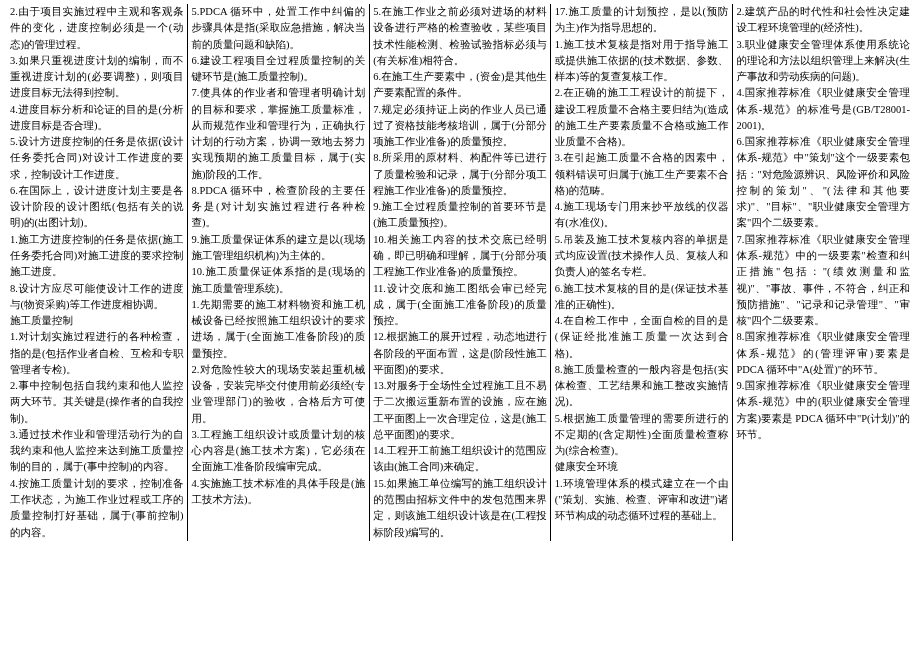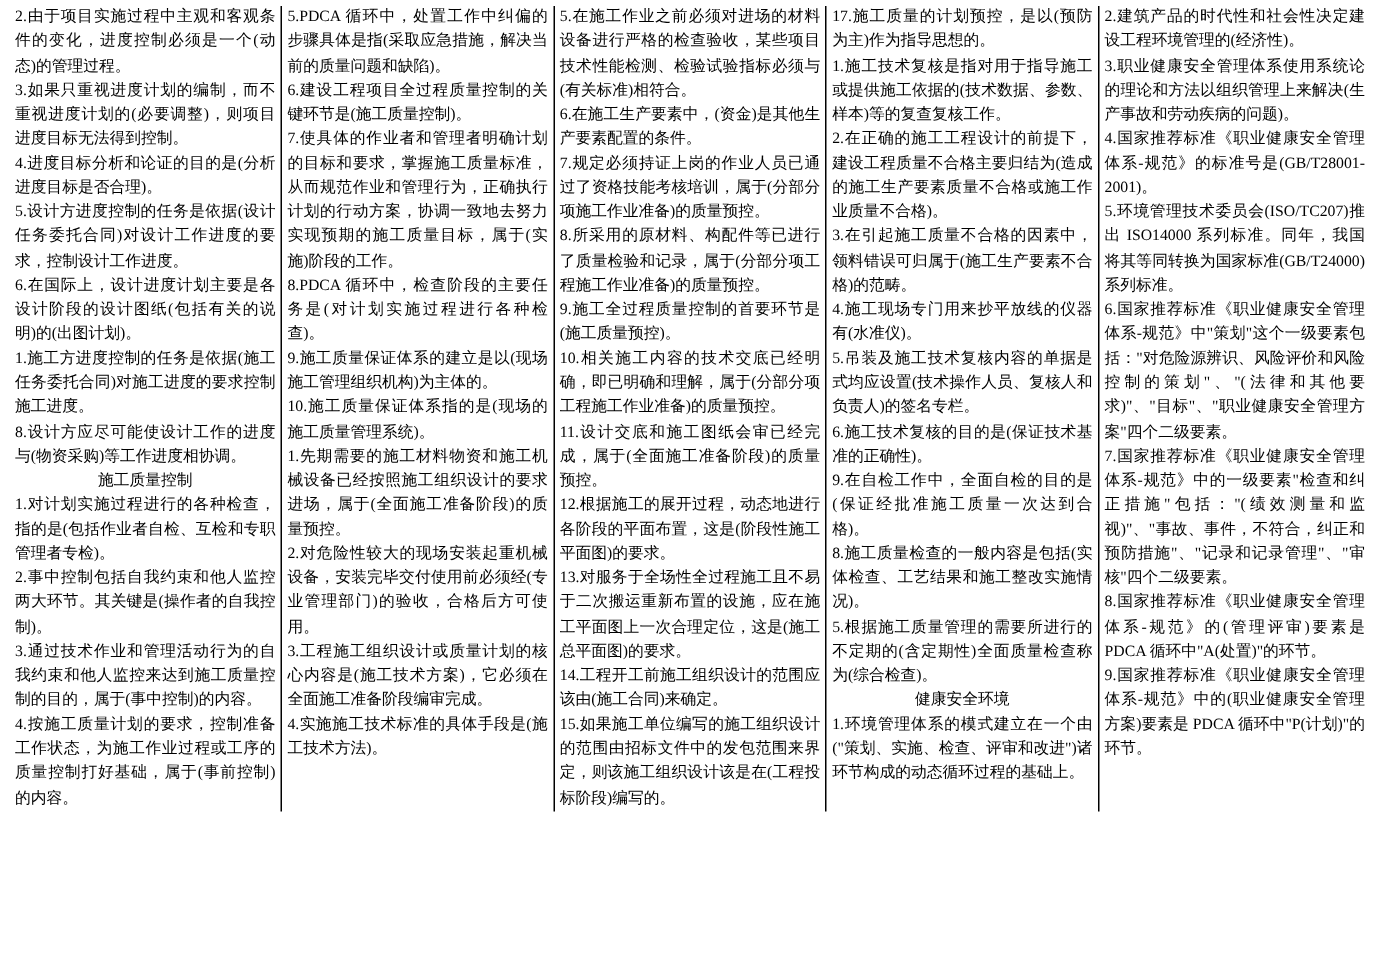--- a/index.html
+++ b/index.html
@@ -18,21 +18,21 @@
     column-gap: 0;
     column-rule: 1px solid #000;
   }
   .item {
     break-inside: avoid-column;
     padding: 0 4px;
     text-align: justify;
     text-justify: inter-ideograph;
   }
   .heading {
-    text-align: center;
+    text-align: left;
     font-weight: normal;
     padding: 0 4px;
   }
 </style>
 </head>
 <body>
 
 <div class="columns">
 
 <div class="item">2.由于项目实施过程中主观和客观条件的变化，进度控制必须是一个(动态)的管理过程。</div>
@@ -70,28 +70,27 @@
 <div class="item">13.对服务于全场性全过程施工且不易于二次搬运重新布置的设施，应在施工平面图上一次合理定位，这是(施工总平面图)的要求。</div>
 <div class="item">14.工程开工前施工组织设计的范围应该由(施工合同)来确定。</div>
 <div class="item">15.如果施工单位编写的施工组织设计的范围由招标文件中的发包范围来界定，则该施工组织设计该是在(工程投标阶段)编写的。</div>
 <div class="item">17.施工质量的计划预控，是以(预防为主)作为指导思想的。</div>
 <div class="item">1.施工技术复核是指对用于指导施工或提供施工依据的(技术数据、参数、样本)等的复查复核工作。</div>
 <div class="item">2.在正确的施工工程设计的前提下，建设工程质量不合格主要归结为(造成的施工生产要素质量不合格或施工作业质量不合格)。</div>
 <div class="item">3.在引起施工质量不合格的因素中，领料错误可归属于(施工生产要素不合格)的范畴。</div>
 <div class="item">4.施工现场专门用来抄平放线的仪器有(水准仪)。</div>
 <div class="item">5.吊装及施工技术复核内容的单据是式均应设置(技术操作人员、复核人和负责人)的签名专栏。</div>
 <div class="item">6.施工技术复核的目的是(保证技术基准的正确性)。</div>
-<div class="item">9.在自检工作中，全面自检的目的是(保证经批准施工质量一次达到合格)。</div>
+<div class="item">4.在自检工作中，全面自检的目的是(保证经批准施工质量一次达到合格)。</div>
 <div class="item">8.施工质量检查的一般内容是包括(实体检查、工艺结果和施工整改实施情况)。</div>
 <div class="item">5.根据施工质量管理的需要所进行的不定期的(含定期性)全面质量检查称为(综合检查)。</div>
 
 <div class="heading">健康安全环境</div>
 <div class="item">1.环境管理体系的模式建立在一个由("策划、实施、检查、评审和改进")诸环节构成的动态循环过程的基础上。</div>
 <div class="item">2.建筑产品的时代性和社会性决定建设工程环境管理的(经济性)。</div>
 <div class="item">3.职业健康安全管理体系使用系统论的理论和方法以组织管理上来解决(生产事故和劳动疾病的问题)。</div>
 <div class="item">4.国家推荐标准《职业健康安全管理体系-规范》的标准号是(GB/T28001-2001)。</div>
-<div class="item">5.环境管理技术委员会(ISO/TC207)推出 ISO14000 系列标准。同年，我国将其等同转换为国家标准(GB/T24000)系列标准。</div>
 <div class="item">6.国家推荐标准《职业健康安全管理体系-规范》中"策划"这个一级要素包括："对危险源辨识、风险评价和风险控制的策划"、"(法律和其他要求)"、"目标"、"职业健康安全管理方案"四个二级要素。</div>
 <div class="item">7.国家推荐标准《职业健康安全管理体系-规范》中的一级要素"检查和纠正措施"包括："(绩效测量和监视)"、"事故、事件，不符合，纠正和预防措施"、"记录和记录管理"、"审核"四个二级要素。</div>
 <div class="item">8.国家推荐标准《职业健康安全管理体系-规范》的(管理评审)要素是 PDCA 循环中"A(处置)"的环节。</div>
 <div class="item">9.国家推荐标准《职业健康安全管理体系-规范》中的(职业健康安全管理方案)要素是 PDCA 循环中"P(计划)"的环节。</div>
 
 </div>
 
 </body></html>

